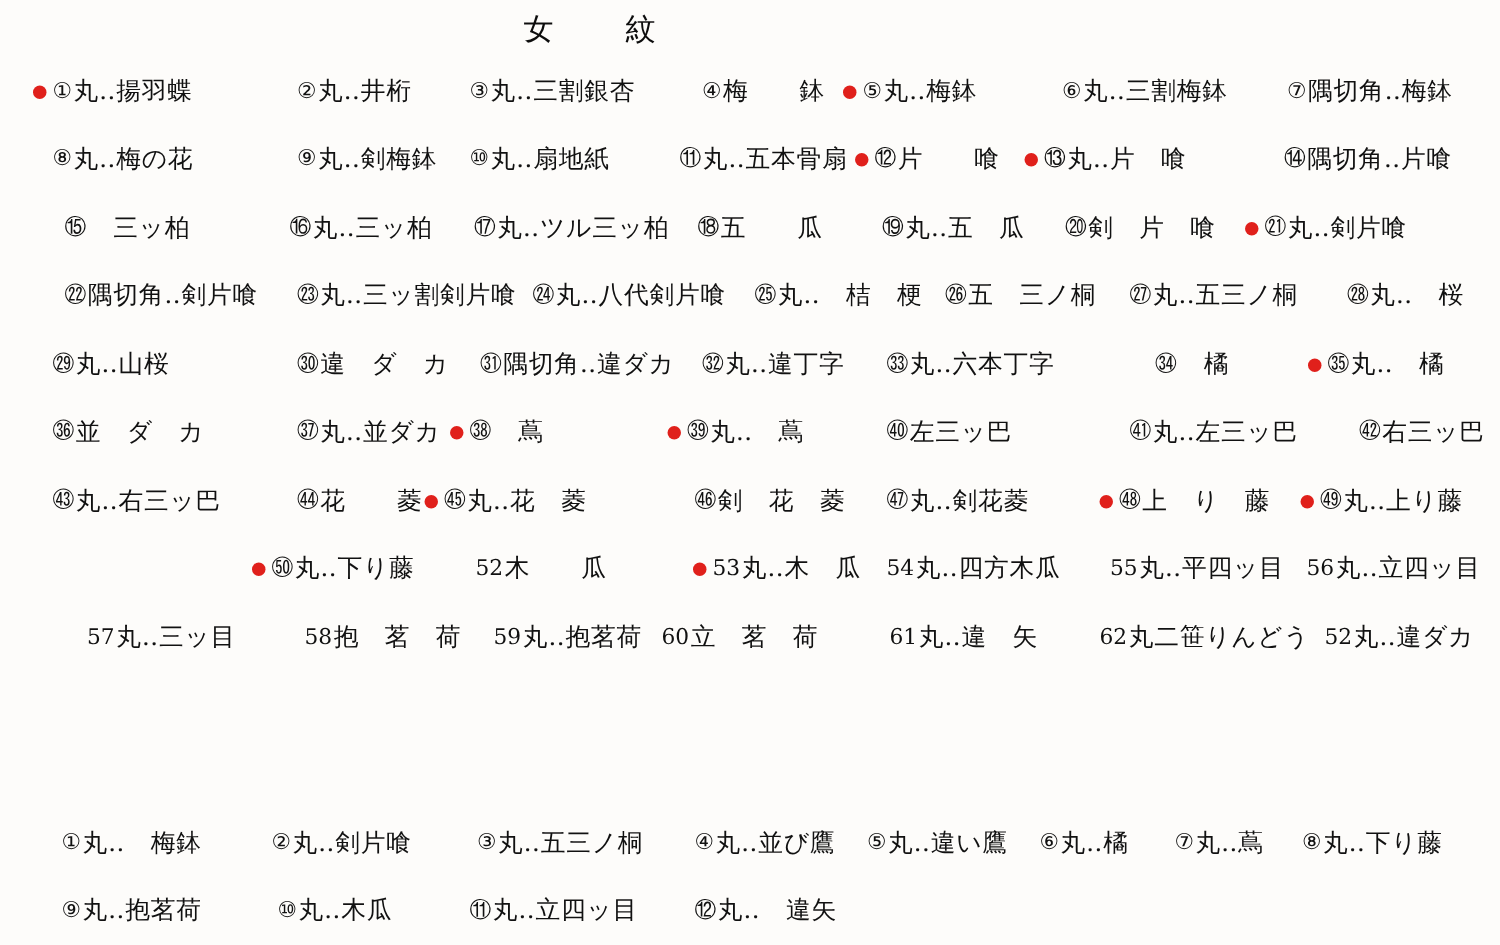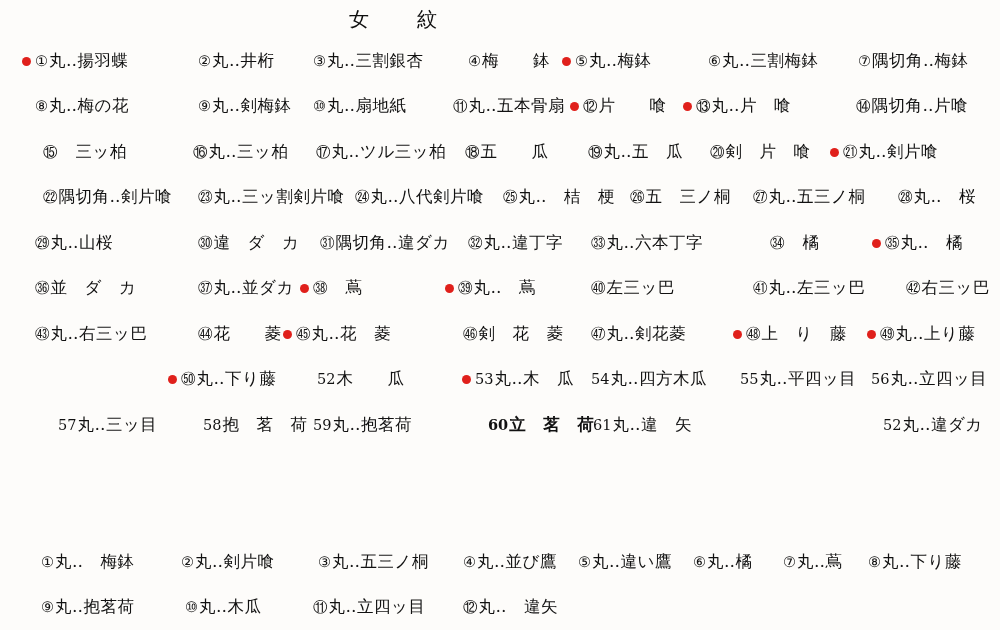--- a/index.html
+++ b/index.html
@@ -372,34 +372,39 @@
         <div class="cell" style="position: absolute; left: 45px;">
           <span class="dot hidden"></span>
           <span class="num">57</span>
           <span class="txt">丸‥三ッ目</span>
         </div>
         <div class="cell" style="position: absolute; left: 190px; justify-content: flex-end;">
           <span class="dot hidden"></span>
           <span class="num">58</span>
           <span class="txt">抱　茗　荷</span>
         </div>
-        <div class="cell" style="position: absolute; left: 300px; text-align: center;">
+        <div class="cell" style="position: absolute; left: 316px; text-align: center;">
           <span class="dot hidden"></span>
           <span class="num">59</span>
           <span class="txt">丸‥抱茗荷</span>
         </div>
-        <div class="cell" style="position: absolute; left: 475px; font-weight: bold;">
+        <div class="cell" style="position: absolute; left: 428px;">
           <span class="dot hidden"></span>
           <span class="num">60</span>
           <span class="txt">立　茗　荷</span>
         </div>
         <div class="cell" style="position: absolute; left: 580px;">
           <span class="dot hidden"></span>
           <span class="num">61</span>
           <span class="txt">丸‥違　矢</span>
+        </div>
+        <div class="cell" style="position: absolute; left: 720px;">
+          <span class="dot hidden"></span>
+          <span class="num">62</span>
+          <span class="txt">丸二笹りんどう</span>
         </div>
         <div class="cell" style="position: absolute; left: 870px;">
           <span class="dot hidden"></span>
           <span class="num">52</span>
           <span class="txt">丸‥違ダカ</span>
         </div>
       </div>
     </div>
 
 

